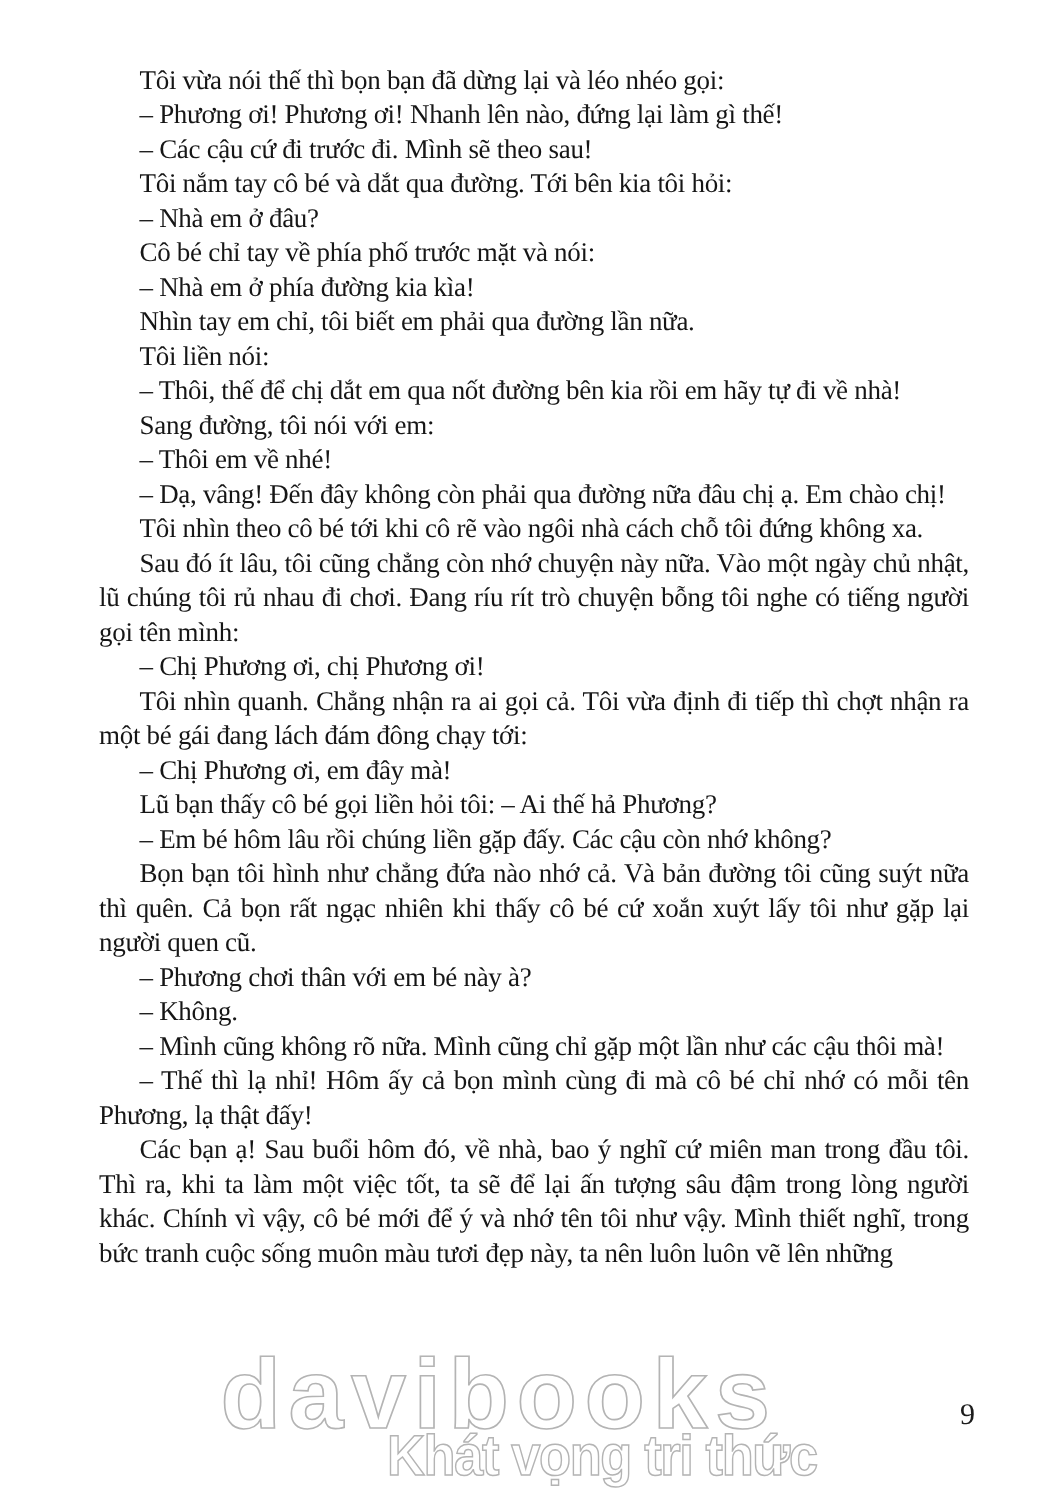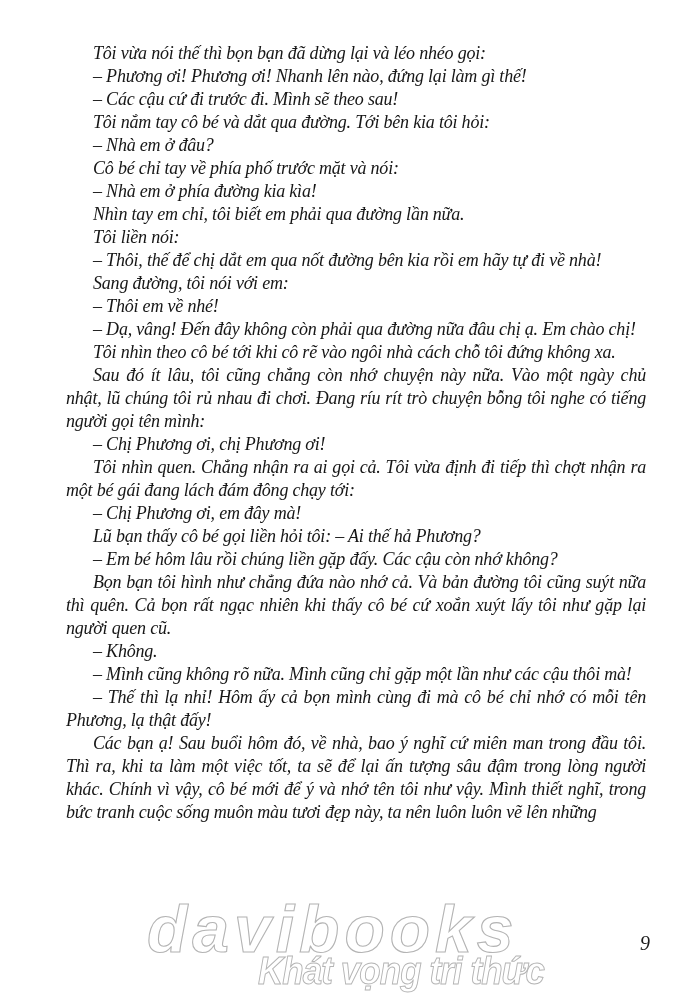--- a/index.html
+++ b/index.html
@@ -9,21 +9,20 @@
     background: #e9e9e9;
   }
   .page {
     position: relative;
     width: 700px;
     height: 1002px;
     margin: 0 auto;
     background: #ffffff;
     overflow: hidden;
     font-family: "Liberation Serif", "DejaVu Serif", serif;
-    font-style: italic;
   }
   .text-block {
     position: absolute;
     left: 66px;
     top: 42px;
     width: 580px;
     z-index: 2;
     color: #161616;
     font-size: 18px;
     line-height: 23px;
@@ -85,25 +84,26 @@
       <p class="para">– Nhà em ở phía đường kia kìa!</p>
       <p class="para">Nhìn tay em chỉ, tôi biết em phải qua đường lần nữa.</p>
       <p class="para">Tôi liền nói:</p>
       <p class="para">– Thôi, thế để chị dắt em qua nốt đường bên kia rồi em hãy tự đi về nhà!</p>
       <p class="para">Sang đường, tôi nói với em:</p>
       <p class="para">– Thôi em về nhé!</p>
       <p class="para">– Dạ, vâng! Đến đây không còn phải qua đường nữa đâu chị ạ. Em chào chị!</p>
       <p class="para">Tôi nhìn theo cô bé tới khi cô rẽ vào ngôi nhà cách chỗ tôi đứng không xa.</p>
       <p class="para">Sau đó ít lâu, tôi cũng chẳng còn nhớ chuyện này nữa. Vào một ngày chủ nhật, lũ chúng tôi rủ nhau đi chơi. Đang ríu rít trò chuyện bỗng tôi nghe có tiếng người gọi tên mình:</p>
       <p class="para">– Chị Phương ơi, chị Phương ơi!</p>
-      <p class="para">Tôi nhìn quen. Chẳng nhận ra ai gọi cả. Tôi vừa định đi tiếp thì chợt nhận ra một bé gái đang lách đám đông chạy tới:</p>
+      <p class="para">Tôi nhìn quanh. Chẳng nhận ra ai gọi cả. Tôi vừa định đi tiếp thì chợt nhận ra một bé gái đang lách đám đông chạy tới:</p>
       <p class="para">– Chị Phương ơi, em đây mà!</p>
       <p class="para">Lũ bạn thấy cô bé gọi liền hỏi tôi: – Ai thế hả Phương?</p>
       <p class="para">– Em bé hôm lâu rồi chúng liền gặp đấy. Các cậu còn nhớ không?</p>
       <p class="para">Bọn bạn tôi hình như chẳng đứa nào nhớ cả. Và bản đường tôi cũng suýt nữa thì quên. Cả bọn rất ngạc nhiên khi thấy cô bé cứ xoắn xuýt lấy tôi như gặp lại người quen cũ.</p>
+      <p class="para">– Phương chơi thân với em bé này à?</p>
       <p class="para">– Không.</p>
       <p class="para">– Mình cũng không rõ nữa. Mình cũng chỉ gặp một lần như các cậu thôi mà!</p>
       <p class="para">– Thế thì lạ nhỉ! Hôm ấy cả bọn mình cùng đi mà cô bé chỉ nhớ có mỗi tên Phương, lạ thật đấy!</p>
       <p class="para">Các bạn ạ! Sau buổi hôm đó, về nhà, bao ý nghĩ cứ miên man trong đầu tôi. Thì ra, khi ta làm một việc tốt, ta sẽ để lại ấn tượng sâu đậm trong lòng người khác. Chính vì vậy, cô bé mới để ý và nhớ tên tôi như vậy. Mình thiết nghĩ, trong bức tranh cuộc sống muôn màu tươi đẹp này, ta nên luôn luôn vẽ lên những</p>
     </div>
 
   <div class="watermark wm-title">davibooks</div>
   <div class="watermark wm-subtitle">Khát vọng tri thức</div>
 
   <div class="page-number">9</div>

